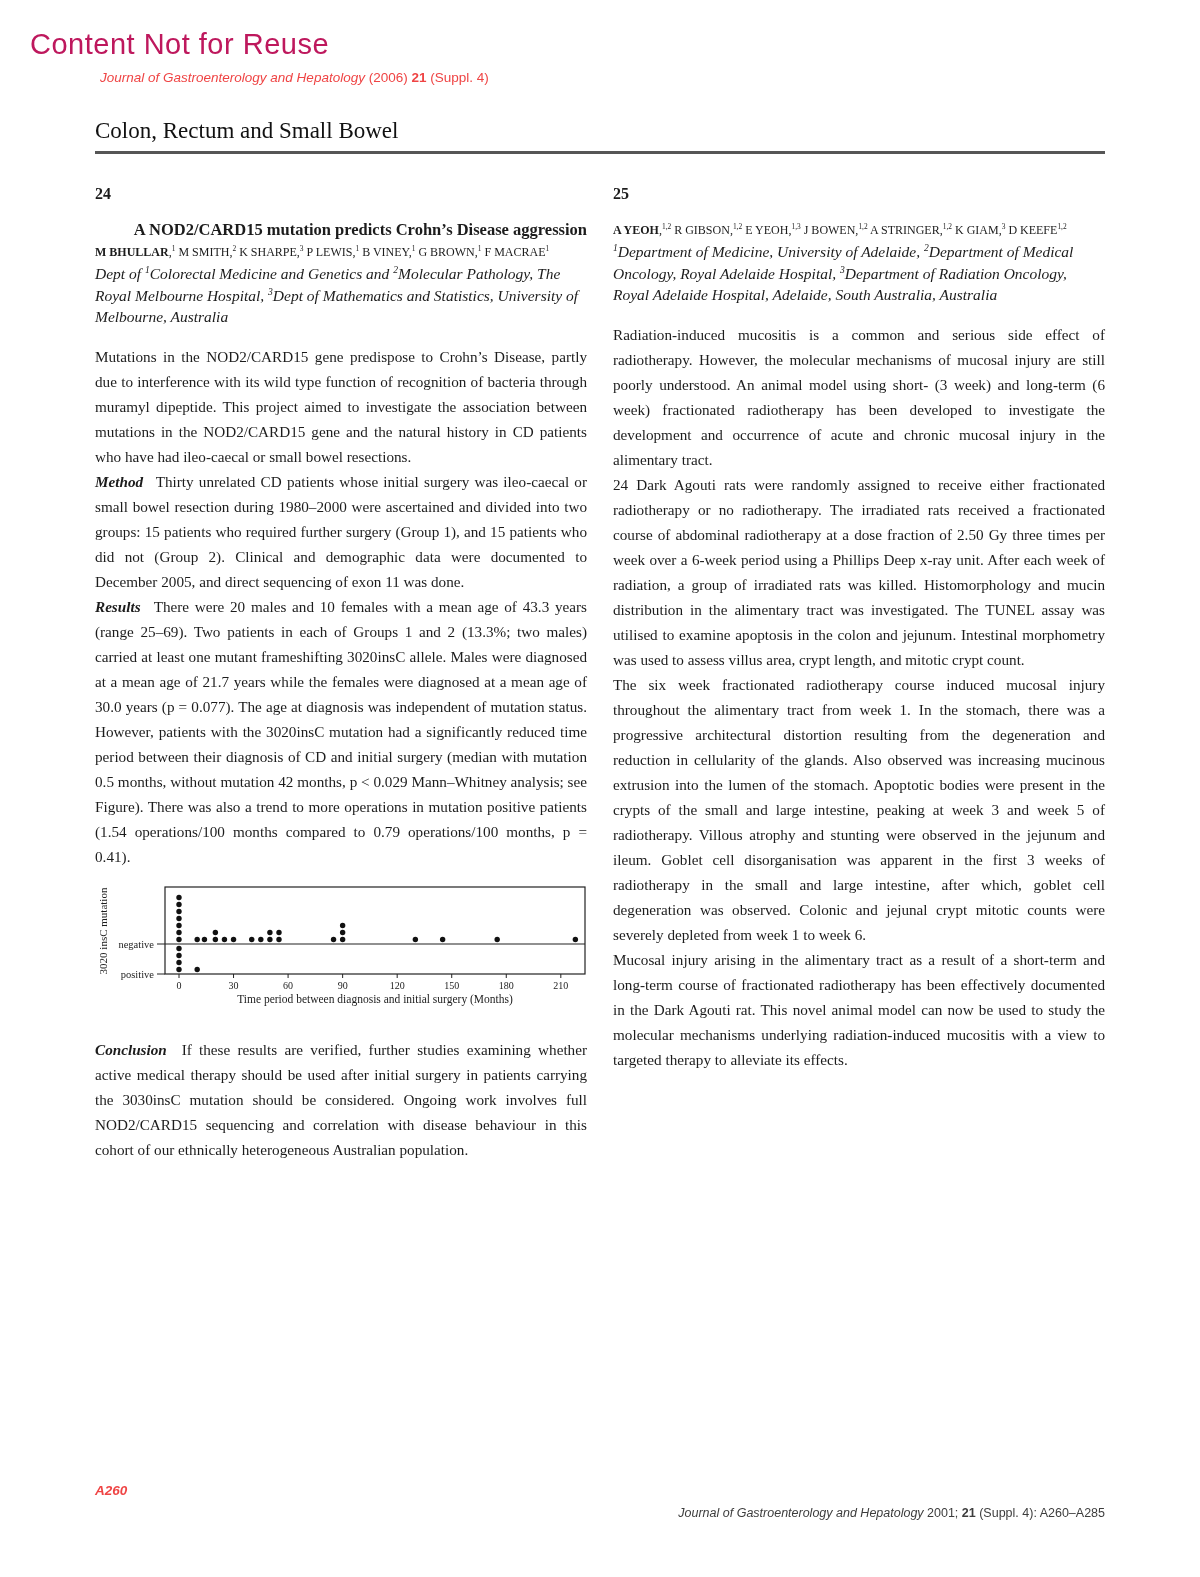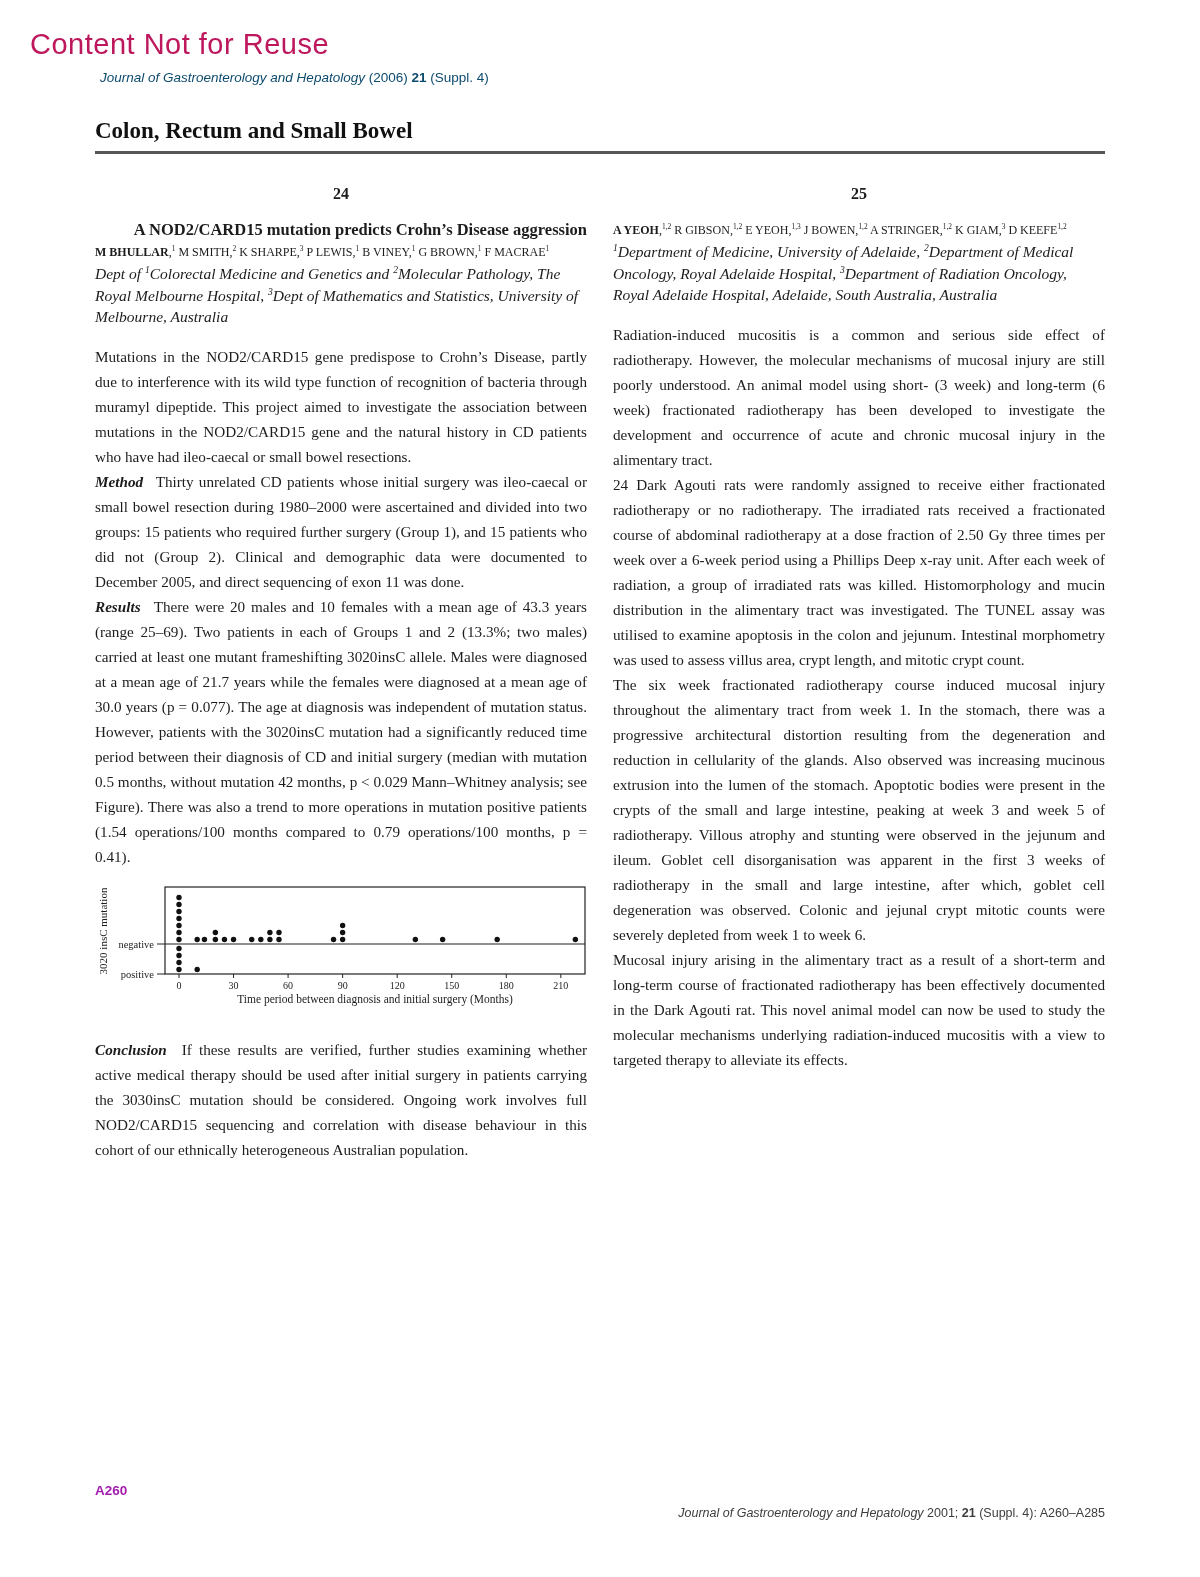--- a/index.html
+++ b/index.html
@@ -1,43 +1,43 @@
 <!DOCTYPE html>
 <html><head>
 <meta charset="utf-8">
 <style>
   html,body{margin:0;padding:0;}
   body{width:1200px;height:1577px;background:#ffffff;position:relative;overflow:hidden;
        font-family:"Liberation Serif",serif;color:#1c1c1c;}
   .watermark{position:absolute;left:30px;top:28px;font-family:"Liberation Sans",sans-serif;
        font-size:29px;color:#be185d;letter-spacing:0.5px;}
   .journal-line{position:absolute;left:100px;top:70px;font-family:"Liberation Sans",sans-serif;
-       font-size:13.5px;color:#0c4a6e;}
+       font-size:13.5px;color:#ef4444;}
   .journal-line .i{font-style:italic;}
   .heading-block{position:absolute;left:95px;top:118px;width:1010px;}
-  .section-title{font-weight:bold;font-size:23px;color:#111;}
+  .section-title{font-weight:normal;font-size:23px;color:#111;}
   .section-rule{margin-top:7px;height:3px;background:#565656;}
   .columns{position:absolute;left:95px;top:185px;width:1010px;display:flex;gap:26px;}
   .col{width:492px;}
-  .abs-number{font-weight:bold;font-size:16px;margin-bottom:16px;text-align:center;}
+  .abs-number{font-weight:bold;font-size:16px;margin-bottom:16px;}
   .abs-title{font-weight:bold;font-size:16.5px;line-height:22px;text-align:right;}
   .authors{font-size:12px;line-height:22px;}
   .affiliation{font-style:italic;font-size:15.5px;line-height:21.5px;}
   .body-text{margin-top:16px;font-size:15.2px;line-height:25px;text-align:justify;}
   .body-text p{margin:0;}
   sup{font-size:0.62em;line-height:0;}
   .b{font-weight:bold;}
   .i{font-style:italic;}
   .bi{font-weight:bold;font-style:italic;}
   .figure{margin:12px 0 14px 0;}
   svg text{font-family:"Liberation Serif",serif;fill:#1c1c1c;}
   .footer{position:absolute;left:95px;top:1483px;width:1010px;display:flex;
        justify-content:space-between;align-items:flex-start;
        font-family:"Liberation Sans",sans-serif;font-size:12.5px;color:#3d3d3d;}
-  .footer .pageno{font-weight:bold;font-size:13.5px;color:#a21caf;}
+  .footer .pageno{font-weight:bold;font-size:13.5px;color:#ef4444;font-style:italic;}
   .footer .right{text-align:right;line-height:20px;}
 </style>
 </head>
 <body>
 
 <div class="watermark">Content Not for Reuse</div>
 
 <div class="journal-line"><span class="i">Journal of Gastroenterology and Hepatology</span><span> (2006) </span><span class="b">21</span><span> (Suppl. 4)</span></div>
 
 <div class="heading-block">

